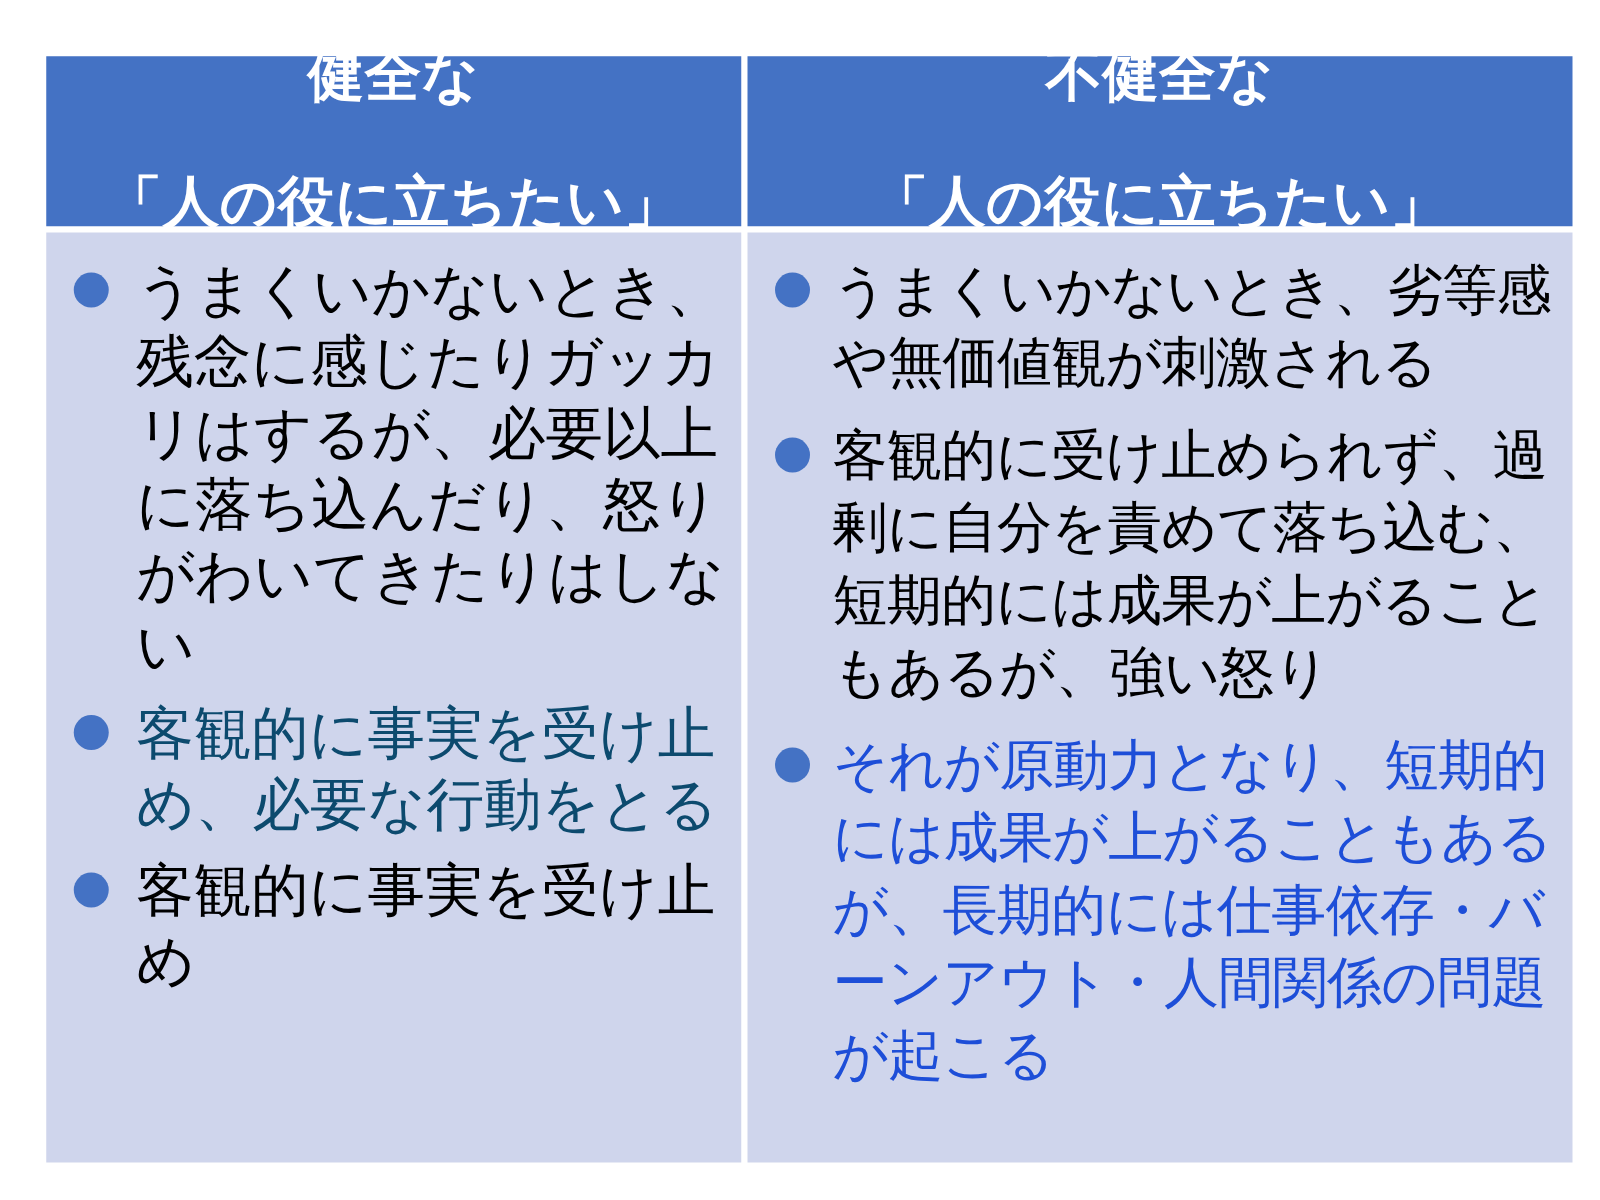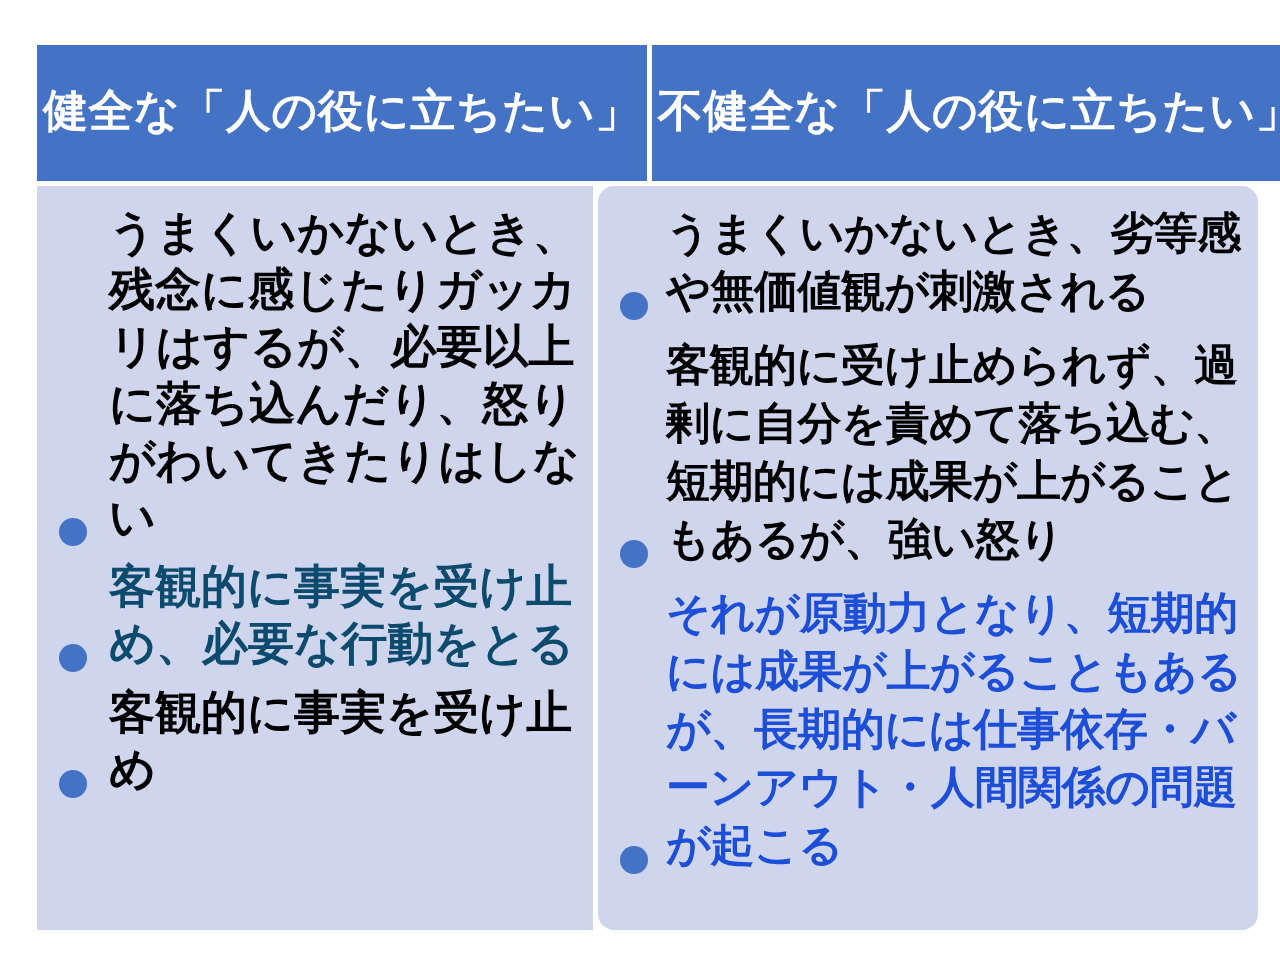--- a/index.html
+++ b/index.html
@@ -38,30 +38,31 @@
     height: 136px;
     flex: 0 0 136px;
     gap: 5px;
     margin-bottom: 5px;
   }
 
   .header-cell {
     background: #4472C4;
     color: #ffffff;
     display: flex;
-    flex-direction: row;
+    flex-direction: column;
     align-items: center;
     justify-content: center;
     text-align: left;
     font-weight: bold;
     font-size: 45px;
     line-height: 1.18;
     letter-spacing: 0.5px;
     box-sizing: border-box;
     padding: 2px 6px 6px 6px;
+    gap: 48px;
   }
 
   .header-cell.left  { flex: 0 0 556px; }
   .header-cell.right { flex: 1 1 auto; }
 
   .header-line { display: block; white-space: nowrap; }
 
   .table-body-row {
     display: flex;
     flex: 1 1 auto;
@@ -69,33 +70,33 @@
     min-height: 0;
   }
 
   .body-cell {
     background: #CFD5EC;
     box-sizing: border-box;
     overflow: hidden;
   }
 
   .body-cell.left  { flex: 0 0 556px; padding: 18px 6px 10px 14px; }
-  .body-cell.right { flex: 1 1 auto;  padding: 18px 8px 10px 18px; border-radius: 16px; }
+  .body-cell.right { flex: 1 1 auto;  padding: 18px 8px 10px 18px; }
 
   .bullet-list {
     list-style: none;
     margin: 0;
     padding: 0;
   }
 
   .bullet-item {
     display: flex;
-    align-items: flex-end;
+    align-items: flex-start;
     color: #000000;
-    font-weight: bold;
+    font-weight: normal;
   }
 
   .bullet-marker {
     flex: 0 0 auto;
     width: 28px;
     height: 28px;
     border-radius: 50%;
     background: #4472C4;
   }
 

